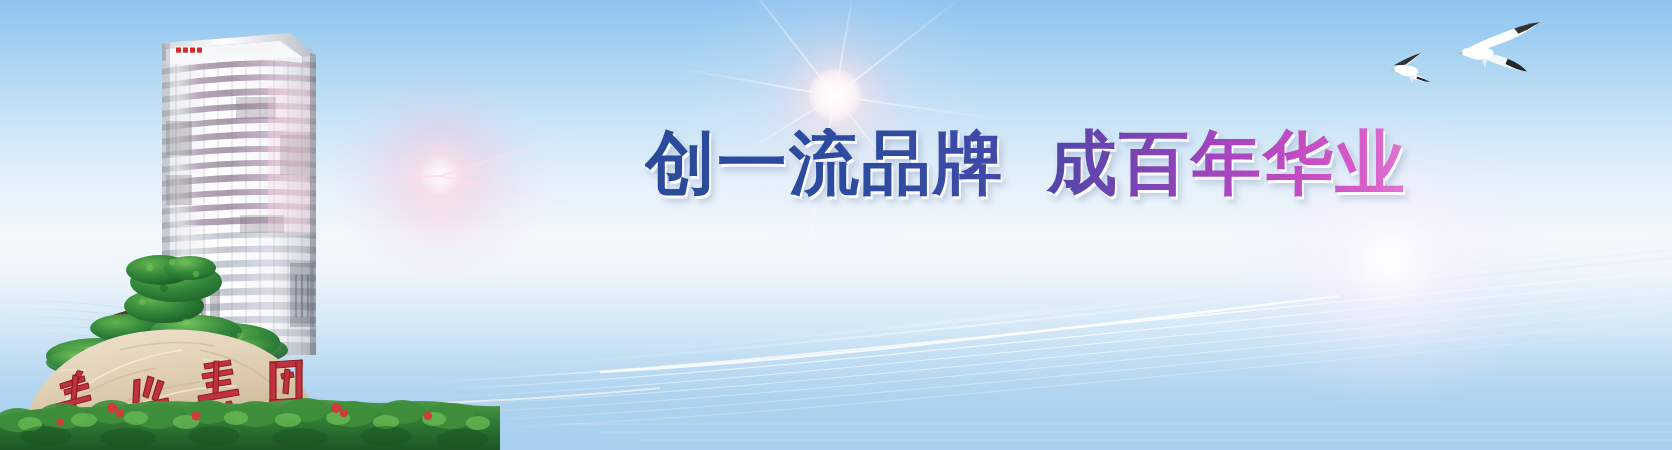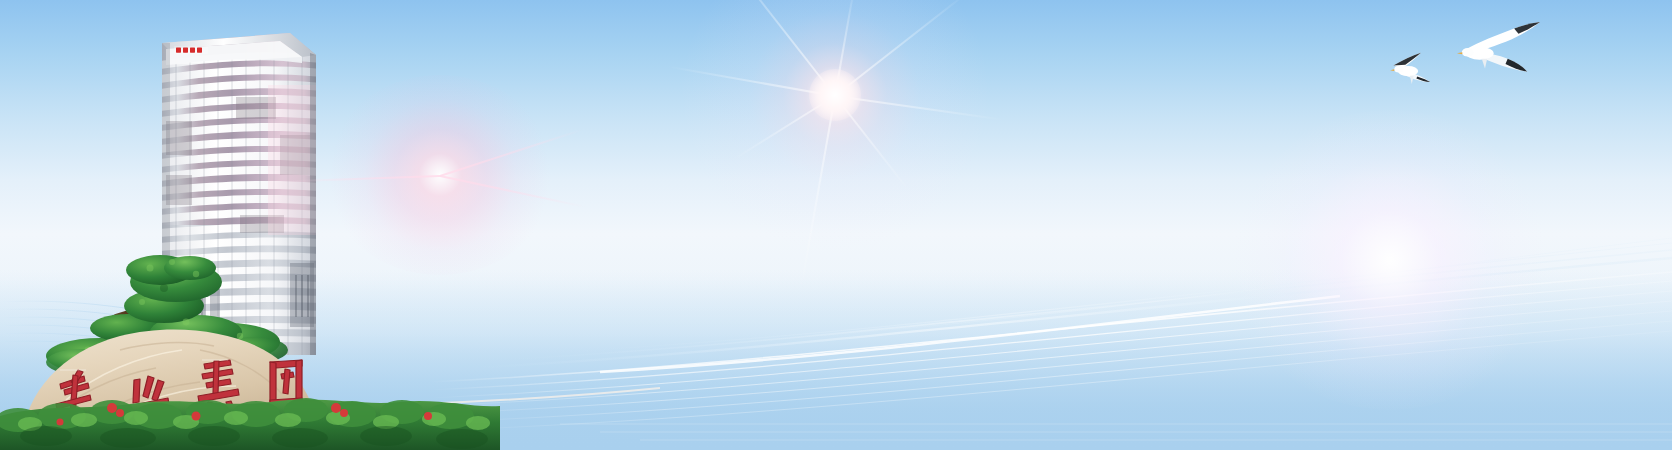--- a/index.html
+++ b/index.html
@@ -548,14 +548,17 @@
         <circle cx="336" cy="198" r="5"></circle>
         <circle cx="344" cy="203" r="4"></circle>
         <circle cx="428" cy="206" r="4"></circle>
         <circle cx="60" cy="212" r="3.5"></circle>
       </g>
     </g>
   </svg>
 
   <div class="right-burst"></div>
 
+  <div class="slogan">
+    <span>创一流品牌</span><span class="gap"></span><span>成百年华业</span>
+  </div>
 
 </div>
 
 </body></html>

